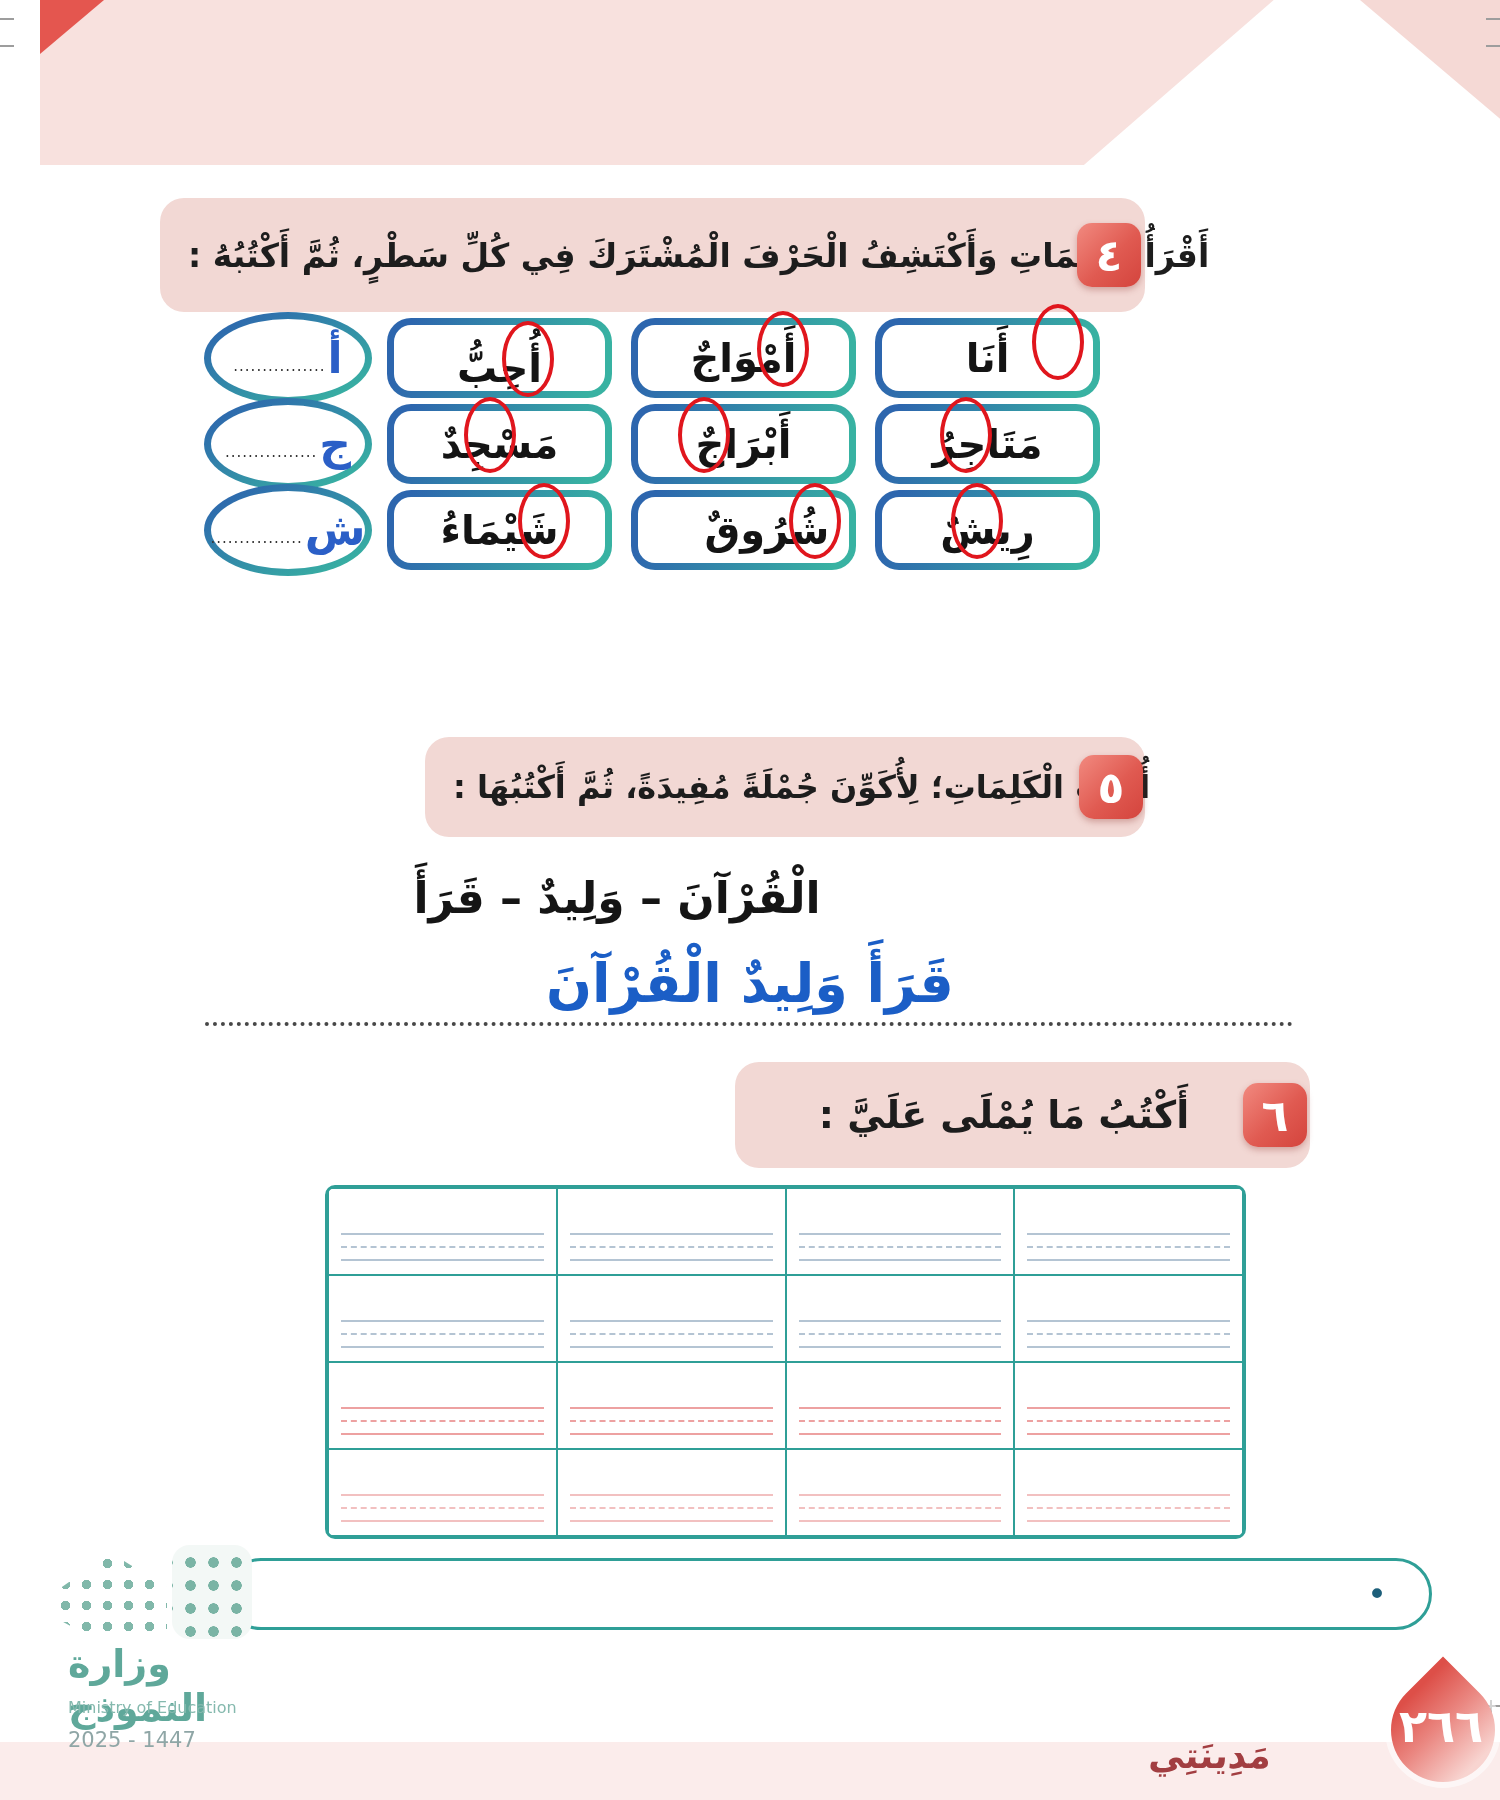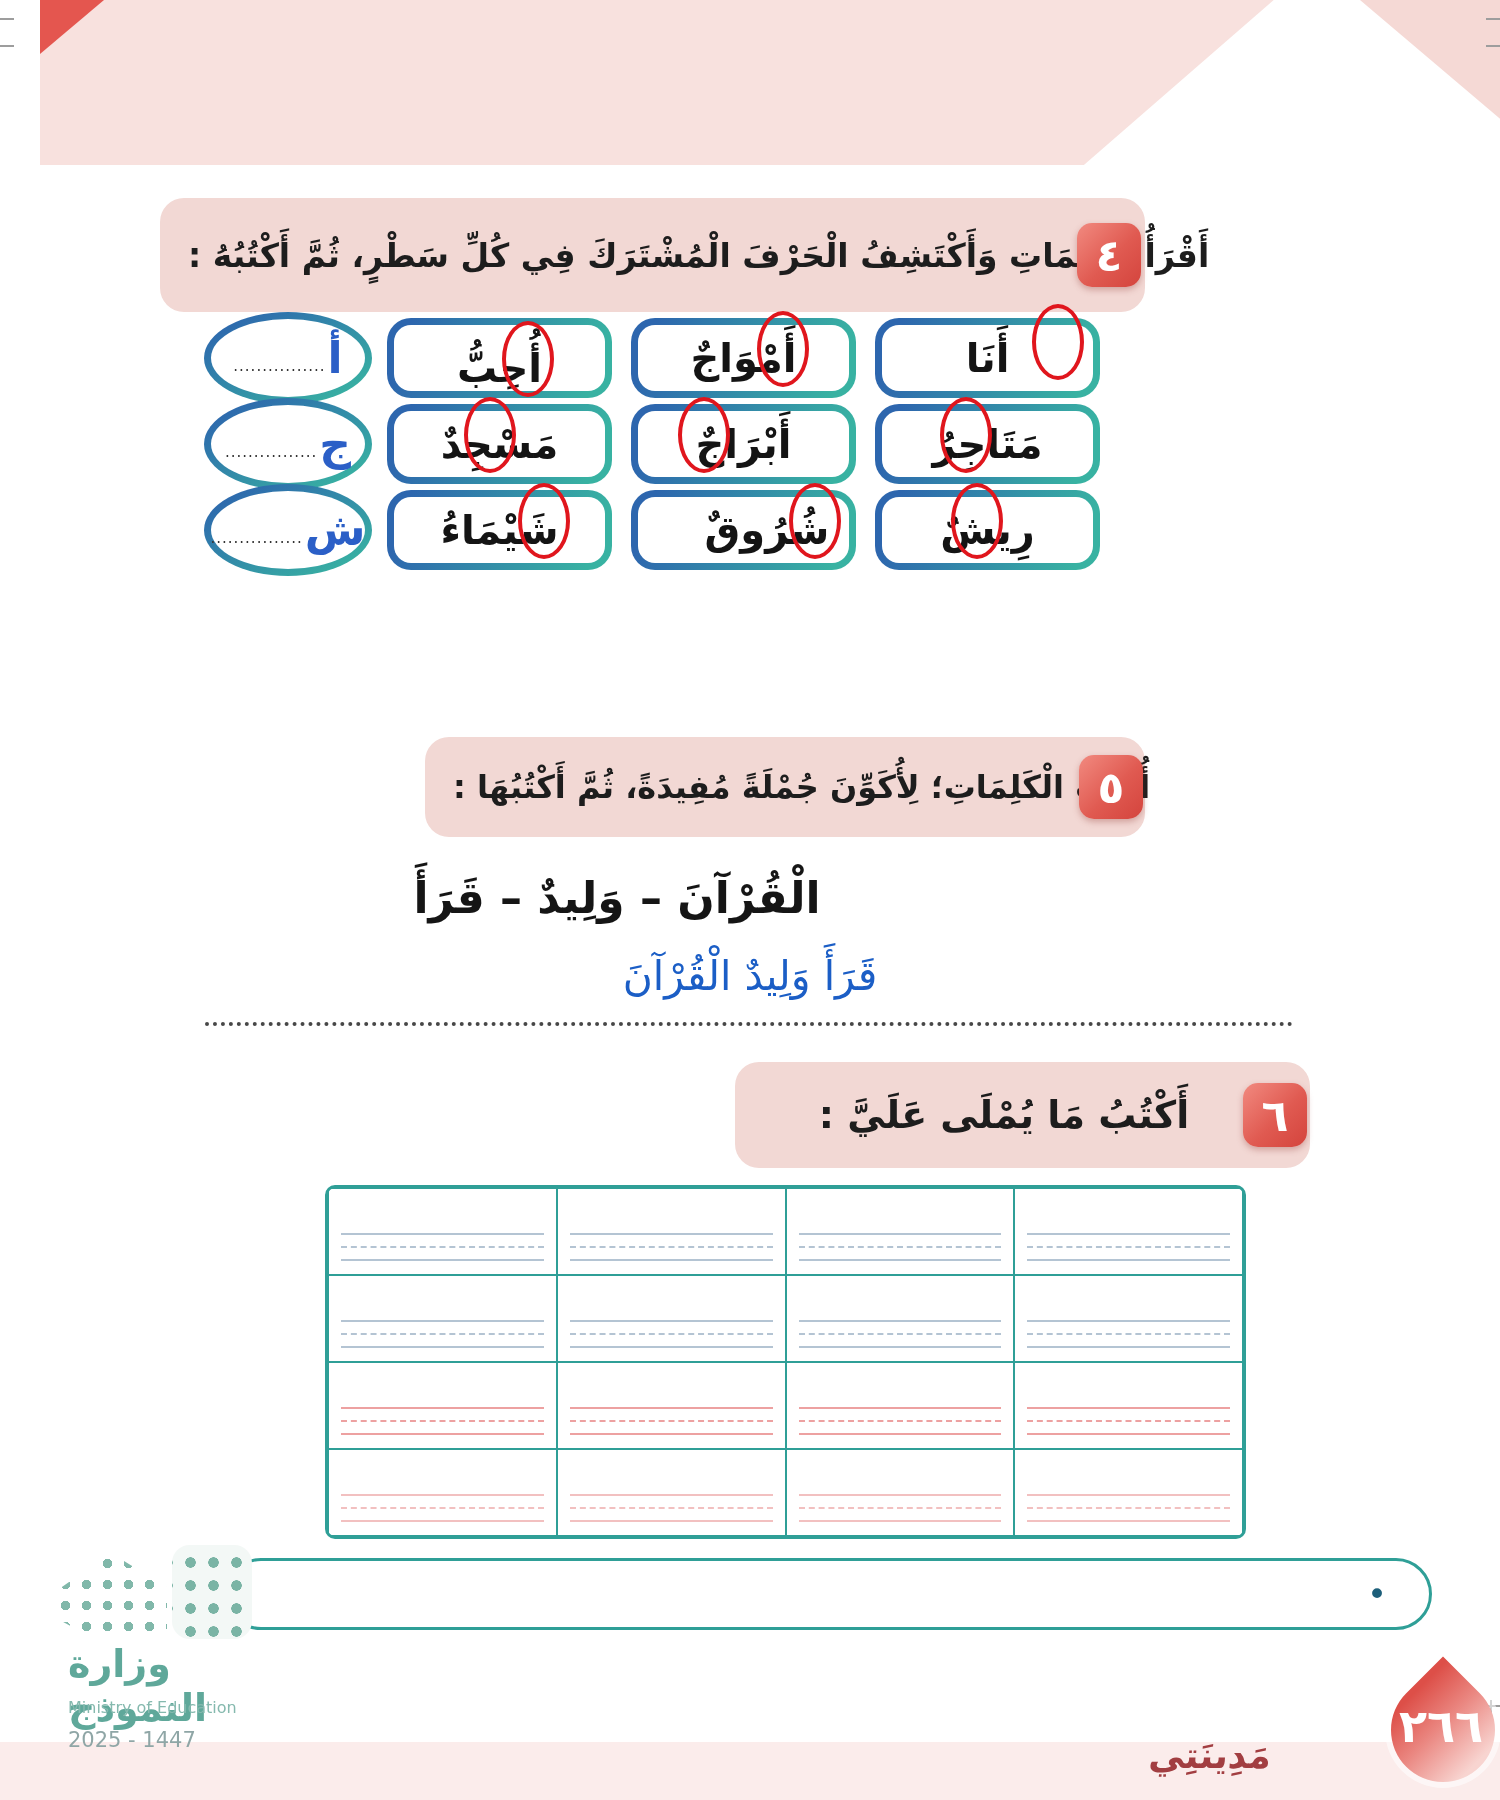--- a/index.html
+++ b/index.html
@@ -48,21 +48,21 @@
         display:flex;align-items:center;justify-content:center;}
   .oval-in{width:154px;height:78px;background:#fff;border-radius:50%;display:flex;align-items:center;justify-content:center;direction:rtl;}
   .oval-letter{color:#2b5fc7;font-size:44px;font-weight:bold;line-height:70px;}
   .oval-dots{color:#333;font-size:15px;letter-spacing:1px;margin-right:2px;transform:translateY(8px);}
 
   
   .words-line{position:absolute;left:0;width:1234px;top:872px;text-align:center;direction:rtl;
               font-size:44px;font-weight:bold;color:#151515;}
   .answer-dotted{position:absolute;left:205px;top:1022px;width:1088px;border-top:4px dotted #474747;}
   .answer-blue{position:absolute;left:0;width:1500px;top:952px;text-align:center;direction:rtl;
-               font-size:41px;font-weight:normal;color:#1b5ec6;}
+               font-size:54px;font-weight:bold;color:#1b5ec6;}
 
   
   .wgrid{position:absolute;left:325px;top:1185px;width:915px;height:348px;border:3px solid #2f9f97;
          border-radius:10px;display:grid;grid-template-columns:repeat(4,1fr);grid-template-rows:repeat(4,1fr);
          background:#fff;}
   .wcell{border:1.5px solid #2f9f97;position:relative;}
   .guides{position:absolute;left:12px;right:12px;top:52%;}
   .gs{border-top:2px solid var(--c);}
   .gd{border-top:2px dashed var(--c);margin-top:11px;}
   .gd + .gs{margin-top:11px;}

